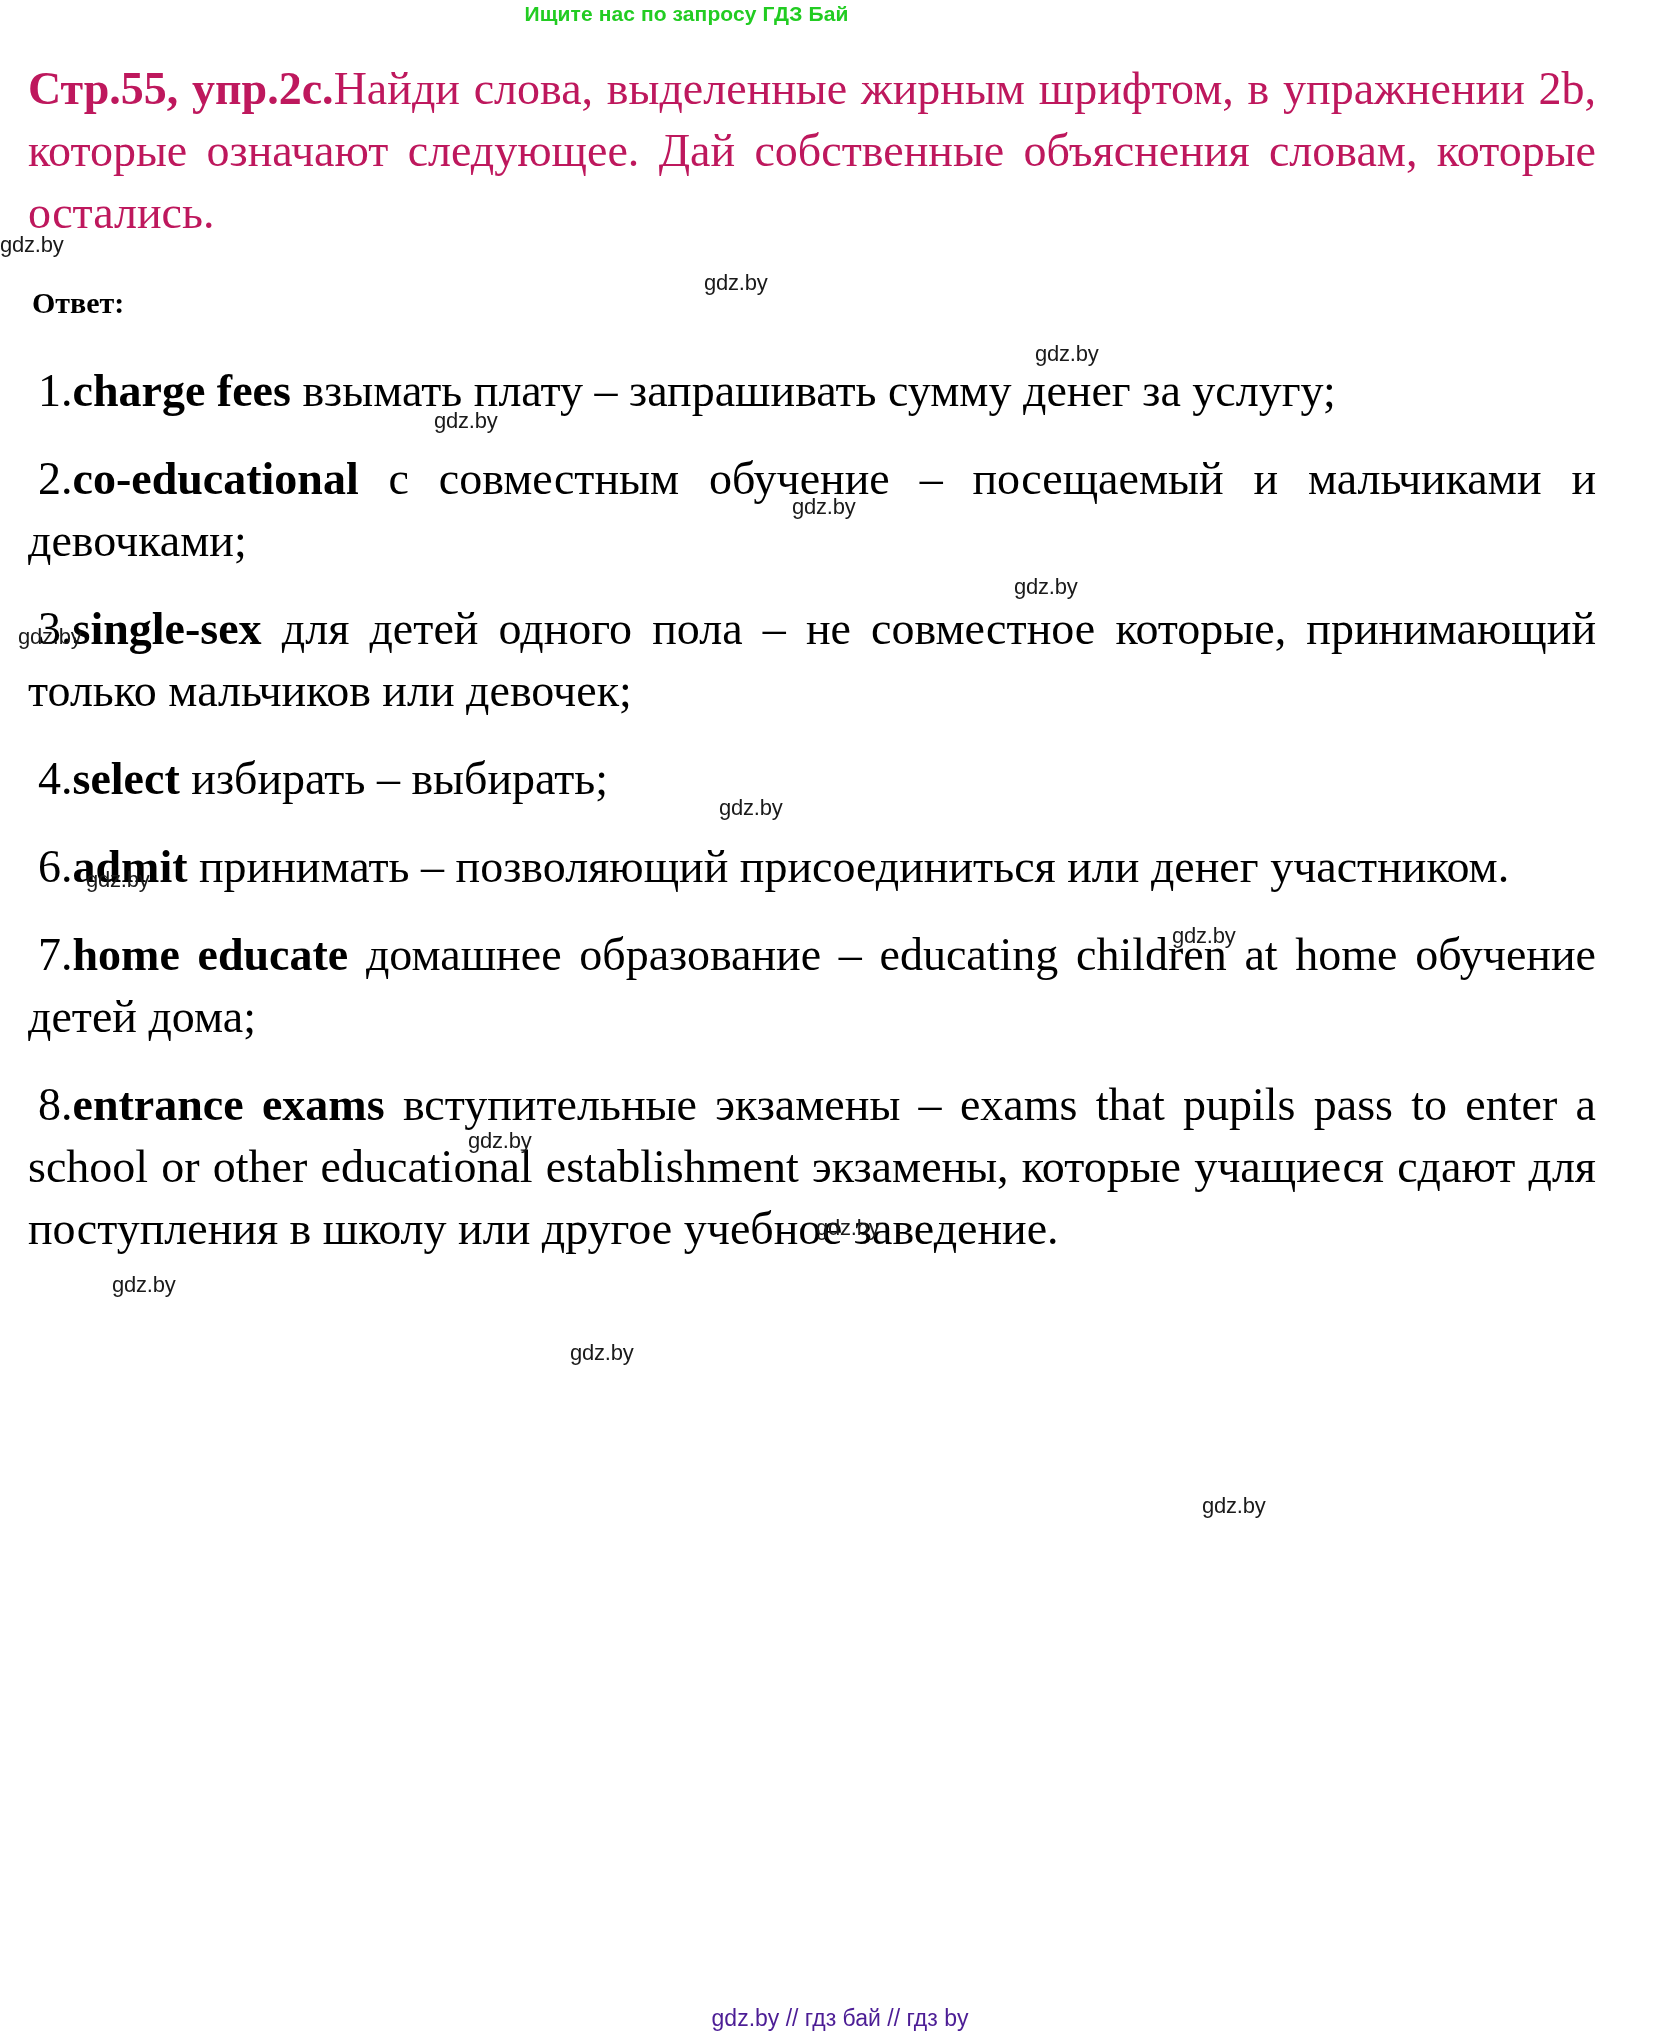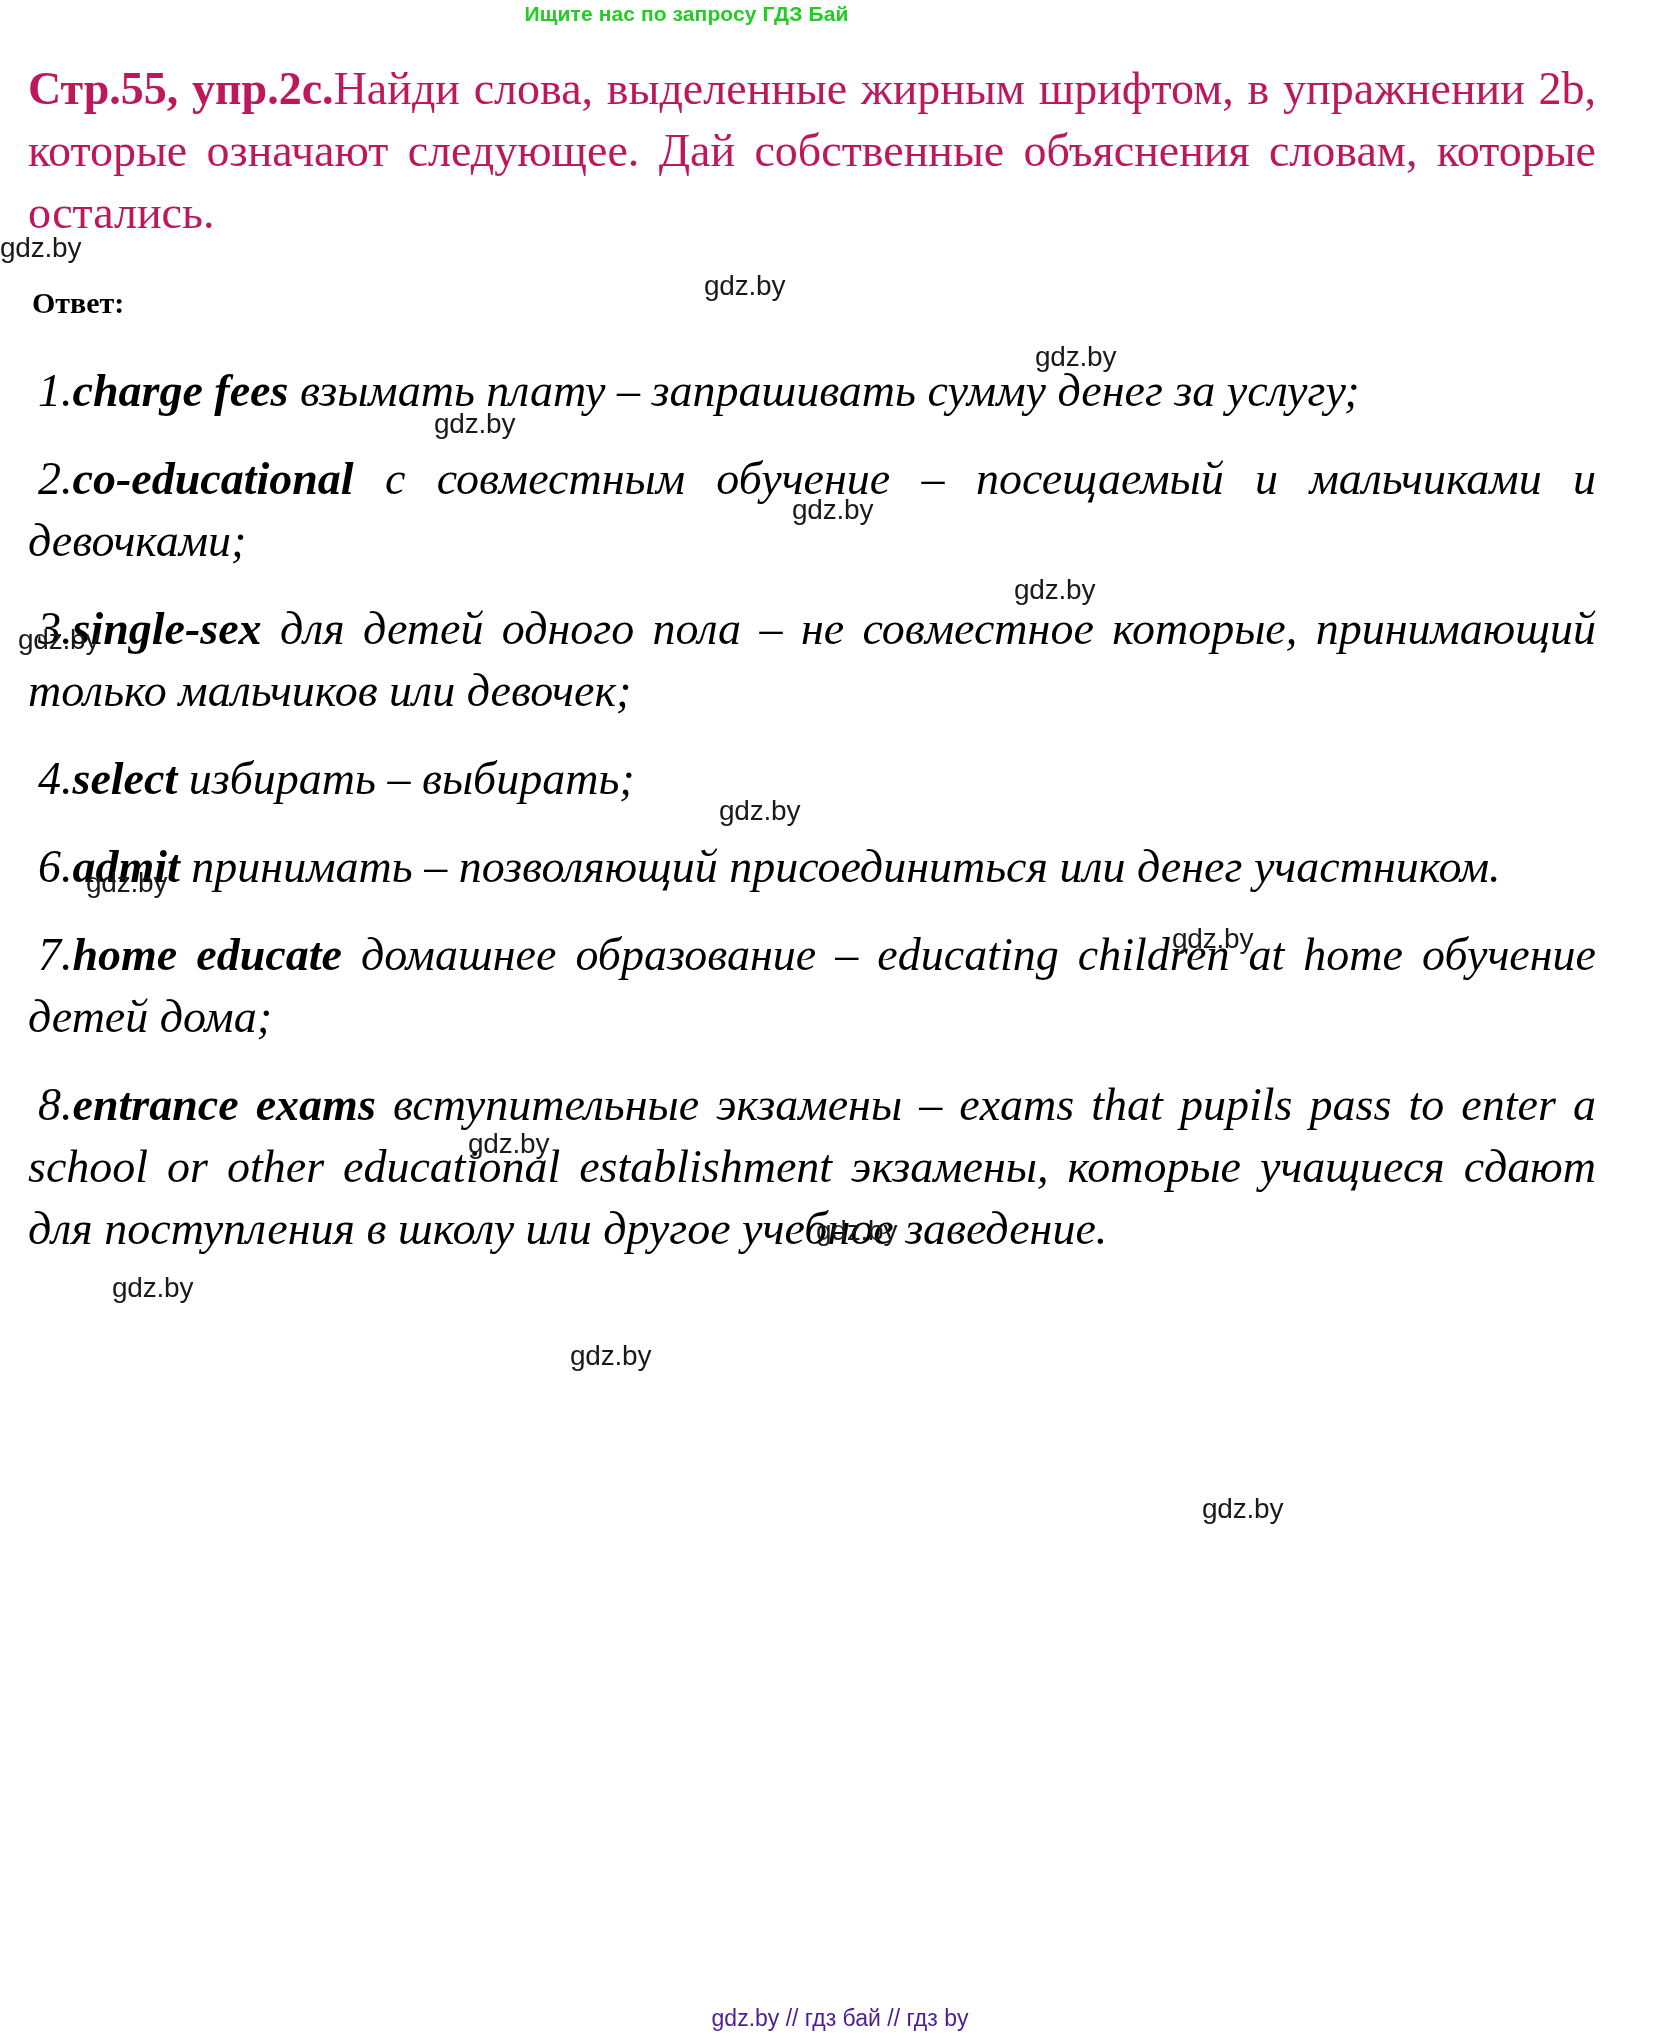--- a/index.html
+++ b/index.html
@@ -59,34 +59,33 @@
     font-weight: bold;
     margin: 28px 0 26px 4px;
   }
 
   .item {
     font-size: 46px;
     line-height: 62px;
     text-align: justify;
     margin: 15px 0 26px 0;
     text-indent: 10px;
-    font-style: italic;
   }
   .item .term {
     font-weight: bold;
   }
   .item .num {
     font-weight: normal;
   }
 
   
   .wm {
     position: absolute;
     font-family: "Liberation Sans", "DejaVu Sans", sans-serif;
-    font-size: 28px;
+    font-size: 22px;
     font-weight: normal;
     color: #1a1a1a;
     white-space: nowrap;
     pointer-events: none;
     letter-spacing: -0.2px;
   }
 
   
   #footer {
     position: absolute;

